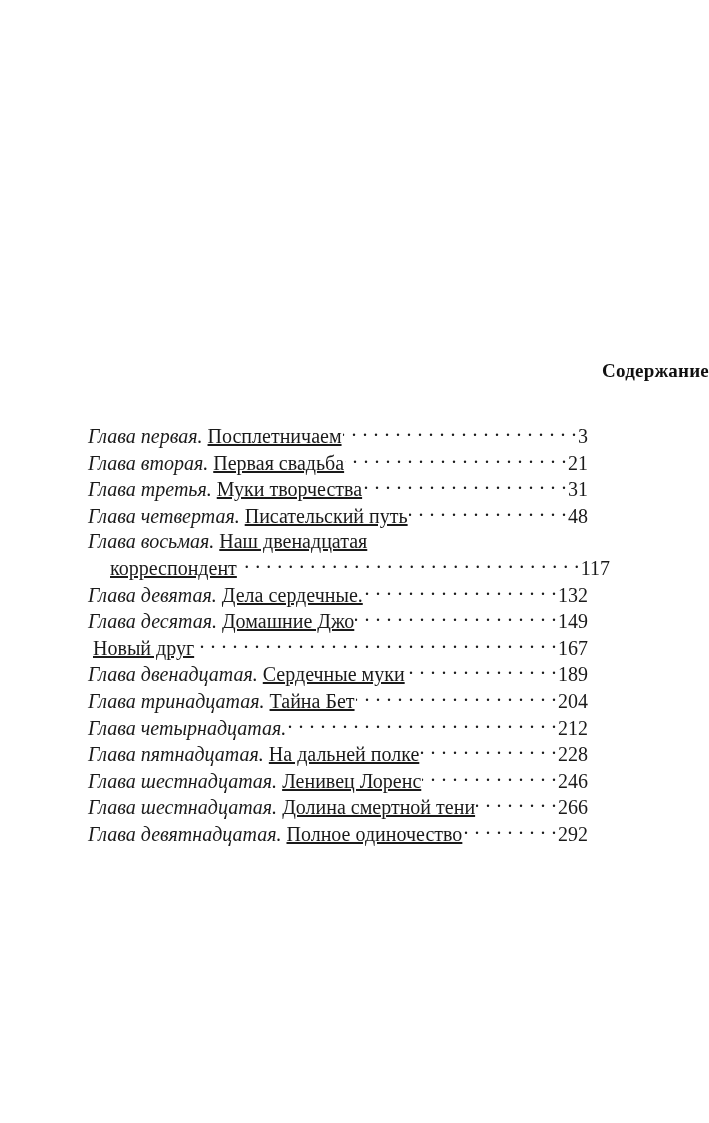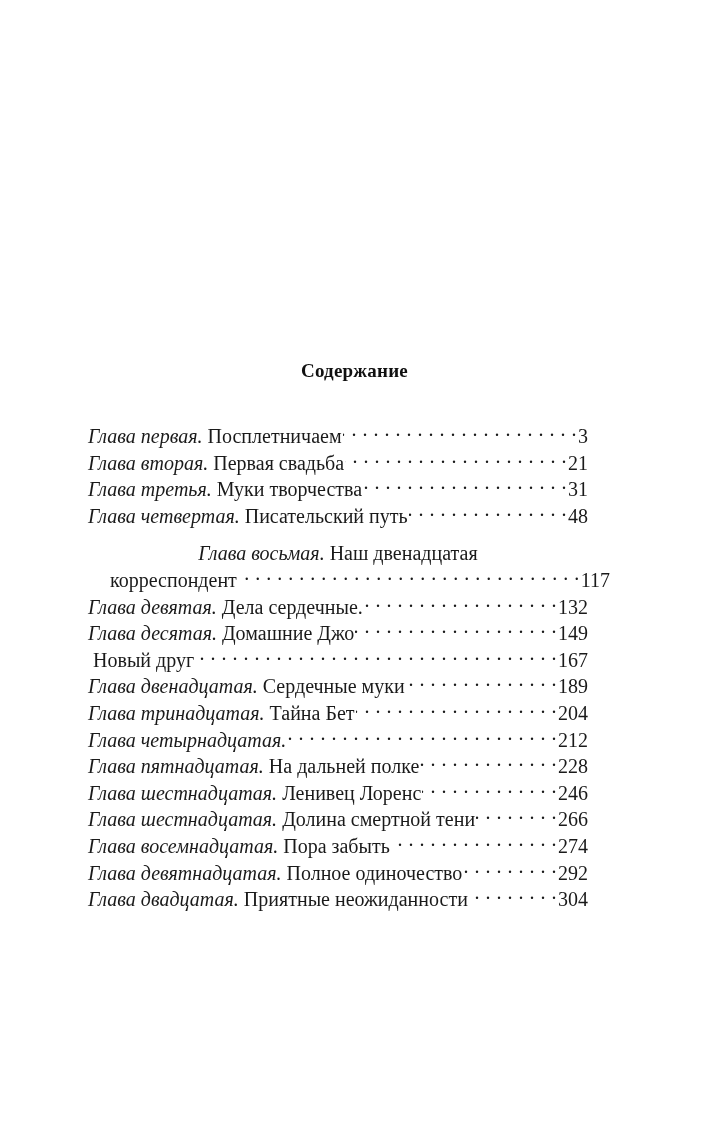--- a/index.html
+++ b/index.html
@@ -24,21 +24,21 @@
     height: 1123px;
     background: #ffffff;
   }
 
   
   .toc-title {
     position: absolute;
     left: 0;
     top: 360px;
     width: 709px;
-    text-align: center;
+    text-align: right;
     font-size: 19px;
     font-weight: bold;
     letter-spacing: 0.2px;
     color: #101010;
   }
 
   
   .toc-list {
     position: absolute;
     left: 88px;
@@ -52,44 +52,43 @@
     line-height: 25.6px;
     color: #1a1a1a;
     white-space: nowrap;
   }
 
   
   .entry-line {
     display: flex;
     align-items: baseline;
     width: 100%;
-    justify-content: center;
   }
 
   .entry-line.wrapped-head {
     
     white-space: nowrap;
-    margin-top: 12px;
   }
 
   .entry-line.cont {
     padding-left: 22px;
   }
 
   .chapter-label {
     font-style: italic;
     white-space: pre;
     flex: 0 0 auto;
   }
 
   .chapter-title {
     font-style: normal;
     white-space: pre;
     flex: 0 0 auto;
     padding-left: 5px;
+    text-decoration: underline;
   }
 
   .entry-line.cont .chapter-title {
     padding-left: 0;
   }
 
   .leader {
     flex: 1 1 auto;
     overflow: hidden;
     height: 1em;
@@ -230,37 +229,21 @@
       <div class="toc-entry">
         <div class="entry-line">
           <span class="chapter-label">Глава шестнадцатая.</span>
           <span class="chapter-title">Долина смертной тени</span>
           <span class="leader"></span>
           <span class="page-num">266</span>
         </div>
       </div>
       <div class="toc-entry">
         <div class="entry-line">
-          <span class="chapter-label">Глава восемнадцатая.</span>
-          <span class="chapter-title">Пора забыть</span>
-          <span class="leader"></span>
-          <span class="page-num">274</span>
-        </div>
-      </div>
-      <div class="toc-entry">
-        <div class="entry-line">
           <span class="chapter-label">Глава девятнадцатая.</span>
           <span class="chapter-title">Полное одиночество</span>
           <span class="leader"></span>
           <span class="page-num">292</span>
         </div>
       </div>
-      <div class="toc-entry">
-        <div class="entry-line">
-          <span class="chapter-label">Глава двадцатая.</span>
-          <span class="chapter-title">Приятные неожиданности</span>
-          <span class="leader"></span>
-          <span class="page-num">304</span>
-        </div>
-      </div>
     </div>
 
 </div>
 
 </body></html>

